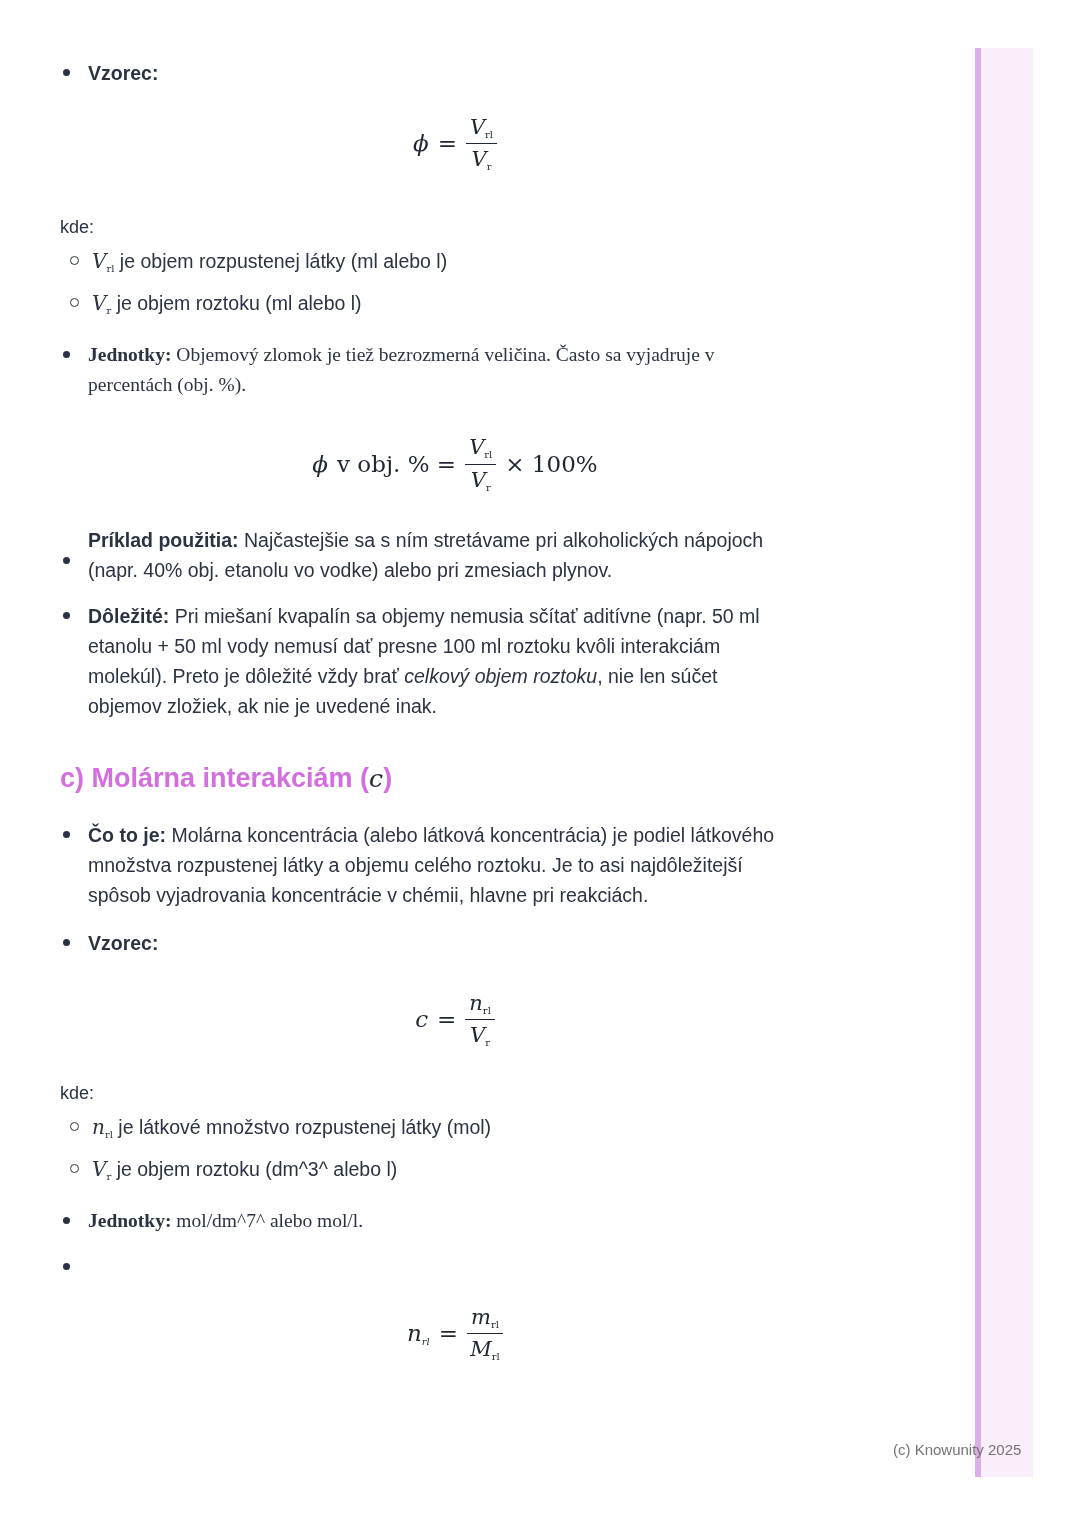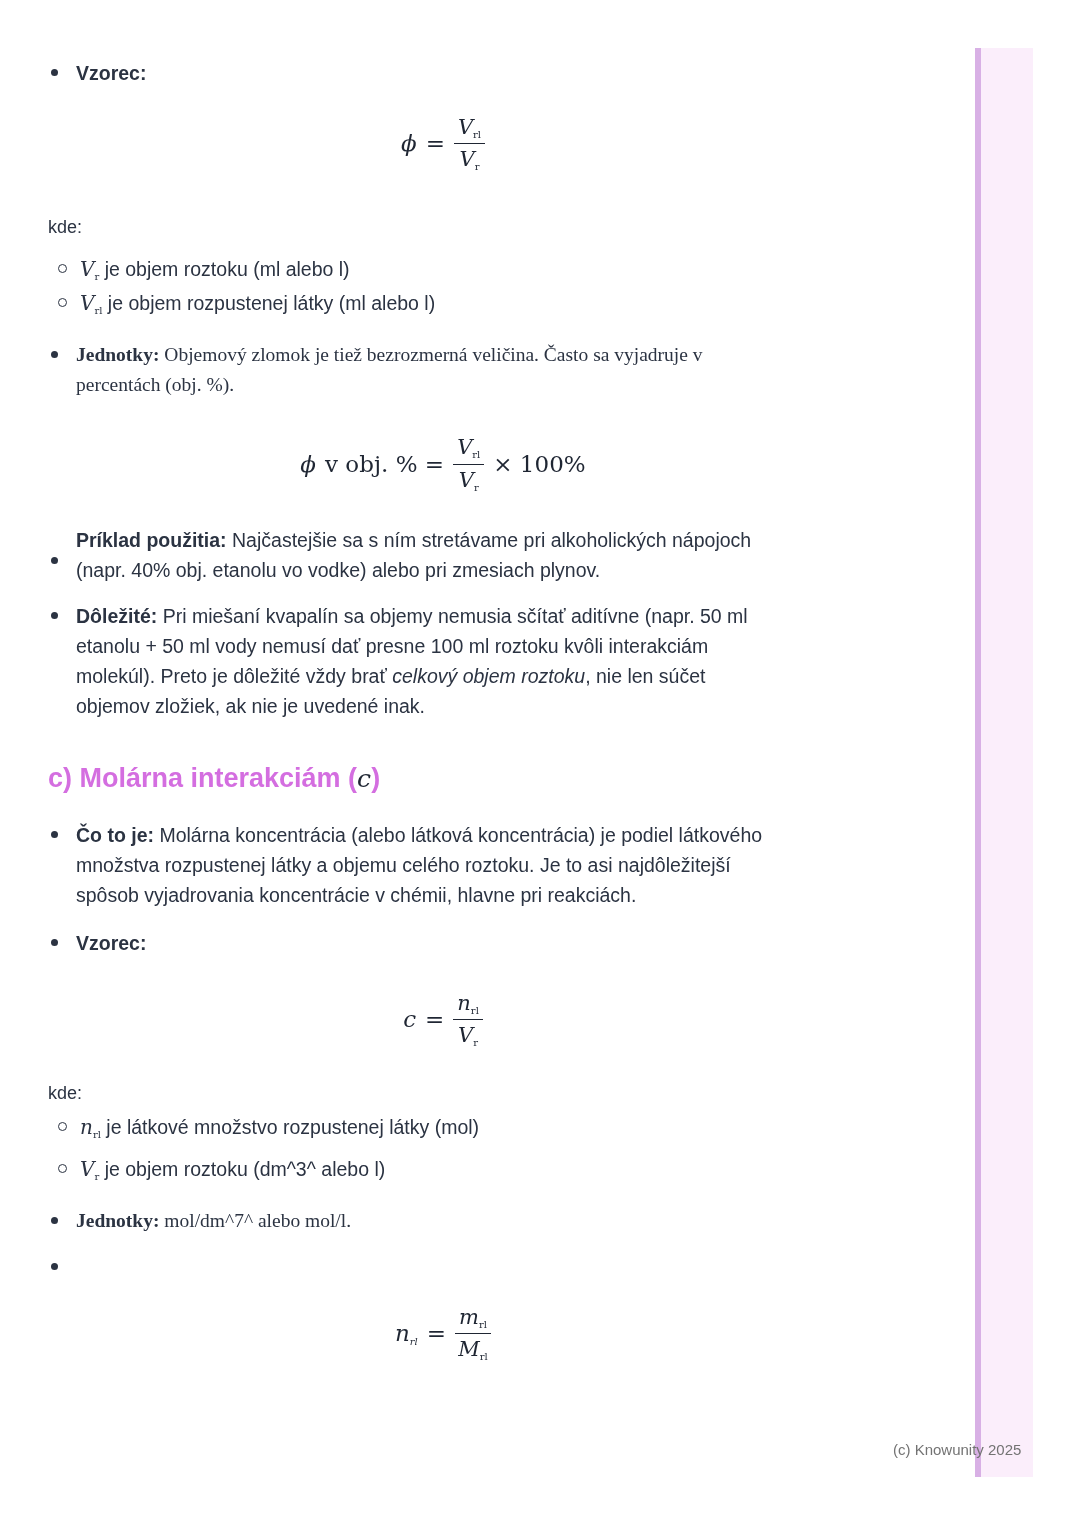--- a/index.html
+++ b/index.html
@@ -5,21 +5,21 @@
   html,body{margin:0;padding:0;}
   body{
     width:1080px;height:1528px;background:#ffffff;
     font-family:"Liberation Sans",sans-serif;color:#2b3342;
     position:relative;overflow:hidden;
   }
   .side-strip{
     position:absolute;top:48px;left:975px;width:58px;height:1429px;
     background:#fbeefb;border-left:6px solid #d8b0e5;box-sizing:border-box;z-index:1;
   }
-  .content{position:absolute;top:0;left:4px;padding:58px 0 0 44px;width:790px;z-index:2;}
+  .content{position:absolute;top:0;left:16px;padding:58px 0 0 44px;width:790px;z-index:2;}
   .li{display:flex;align-items:flex-start;}
   .bcell{flex:0 0 28px;display:flex;justify-content:flex-start;}
   .dot{width:7px;height:7px;background:#2b3342;border-radius:50%;margin-top:11px;margin-left:3px;}
   .bcell2{flex:0 0 22px;display:flex;}
   .ring{width:7px;height:7px;border:1.5px solid #2b3342;border-radius:50%;margin-top:10px;}
   .btext{width:700px;font-size:19.5px;line-height:30px;}
   strong{font-weight:bold;color:#2b3342;}
   .mi{font-family:"DejaVu Serif",serif;font-style:italic;}
   .mr{font-family:"DejaVu Serif",serif;font-style:normal;}
   .msub{font-family:"DejaVu Serif",serif;font-size:10px;vertical-align:-4px;line-height:0;}
@@ -71,31 +71,31 @@
     <span class="mi">ϕ</span>
     <span class="mr">=</span>
     <span class="frac">
       <span class="num"><span class="mi">V</span><span class="msub">rl</span></span>
       <span class="den"><span class="mi">V</span><span class="msub">r</span></span>
     </span>
   </div>
 
   <div class="kde">kde:</div>
   <div class="sublist">
+    <div class="subli first">
+      <span class="bcell2">
+          <span class="ring"></span>
+        </span>
+      <div class="btext"><span class="mi mvar">V</span><span class="msub">rl</span><span> je objem rozpustenej látky (ml alebo l)</span></div>
+    </div>
     <div class="subli">
       <span class="bcell2">
           <span class="ring"></span>
         </span>
       <div class="btext"><span class="mi mvar">V</span><span class="msub">r</span><span> je objem roztoku (ml alebo l)</span></div>
-    </div>
-    <div class="subli first">
-      <span class="bcell2">
-          <span class="ring"></span>
-        </span>
-      <div class="btext"><span class="mi mvar">V</span><span class="msub">rl</span><span> je objem rozpustenej látky (ml alebo l)</span></div>
     </div>
   </div>
 
   <div class="li mt22">
     <span class="bcell">
         <span class="dot"></span>
       </span>
     <div class="btext"><strong>Jednotky:</strong><span> Objemový zlomok je tiež bezrozmerná veličina. Často sa vyjadruje v percentách (obj. %).</span></div>
   </div>
 

